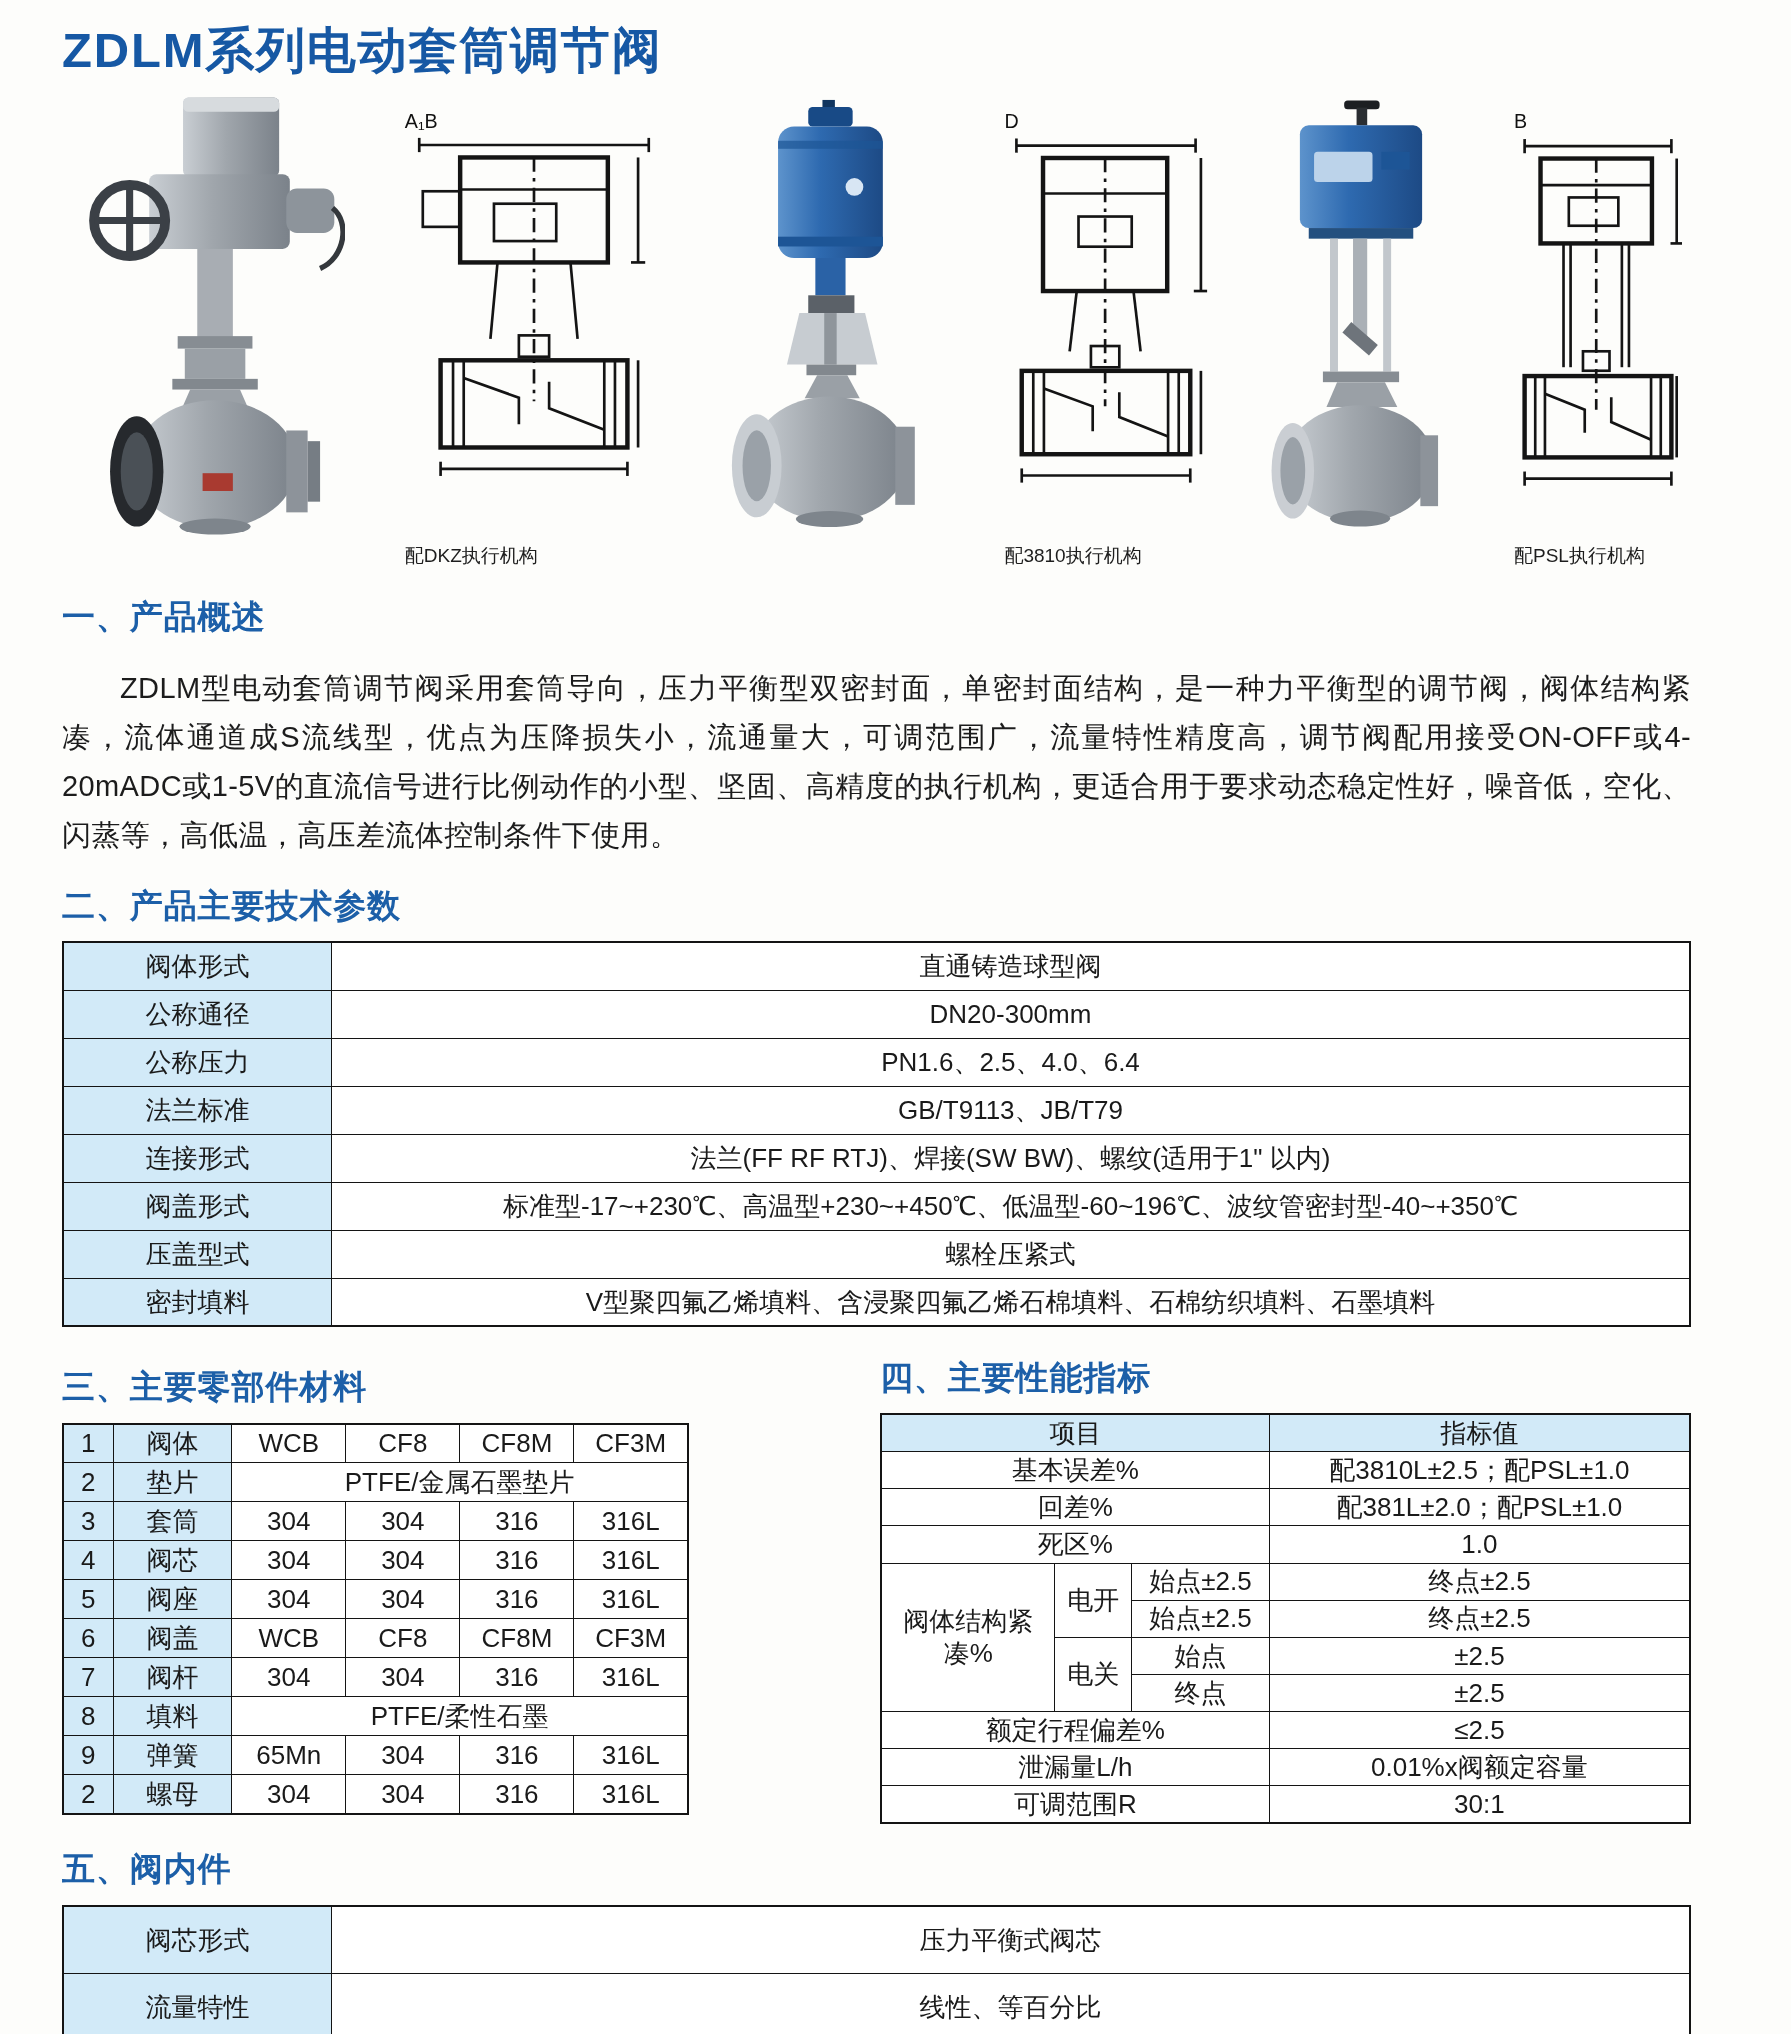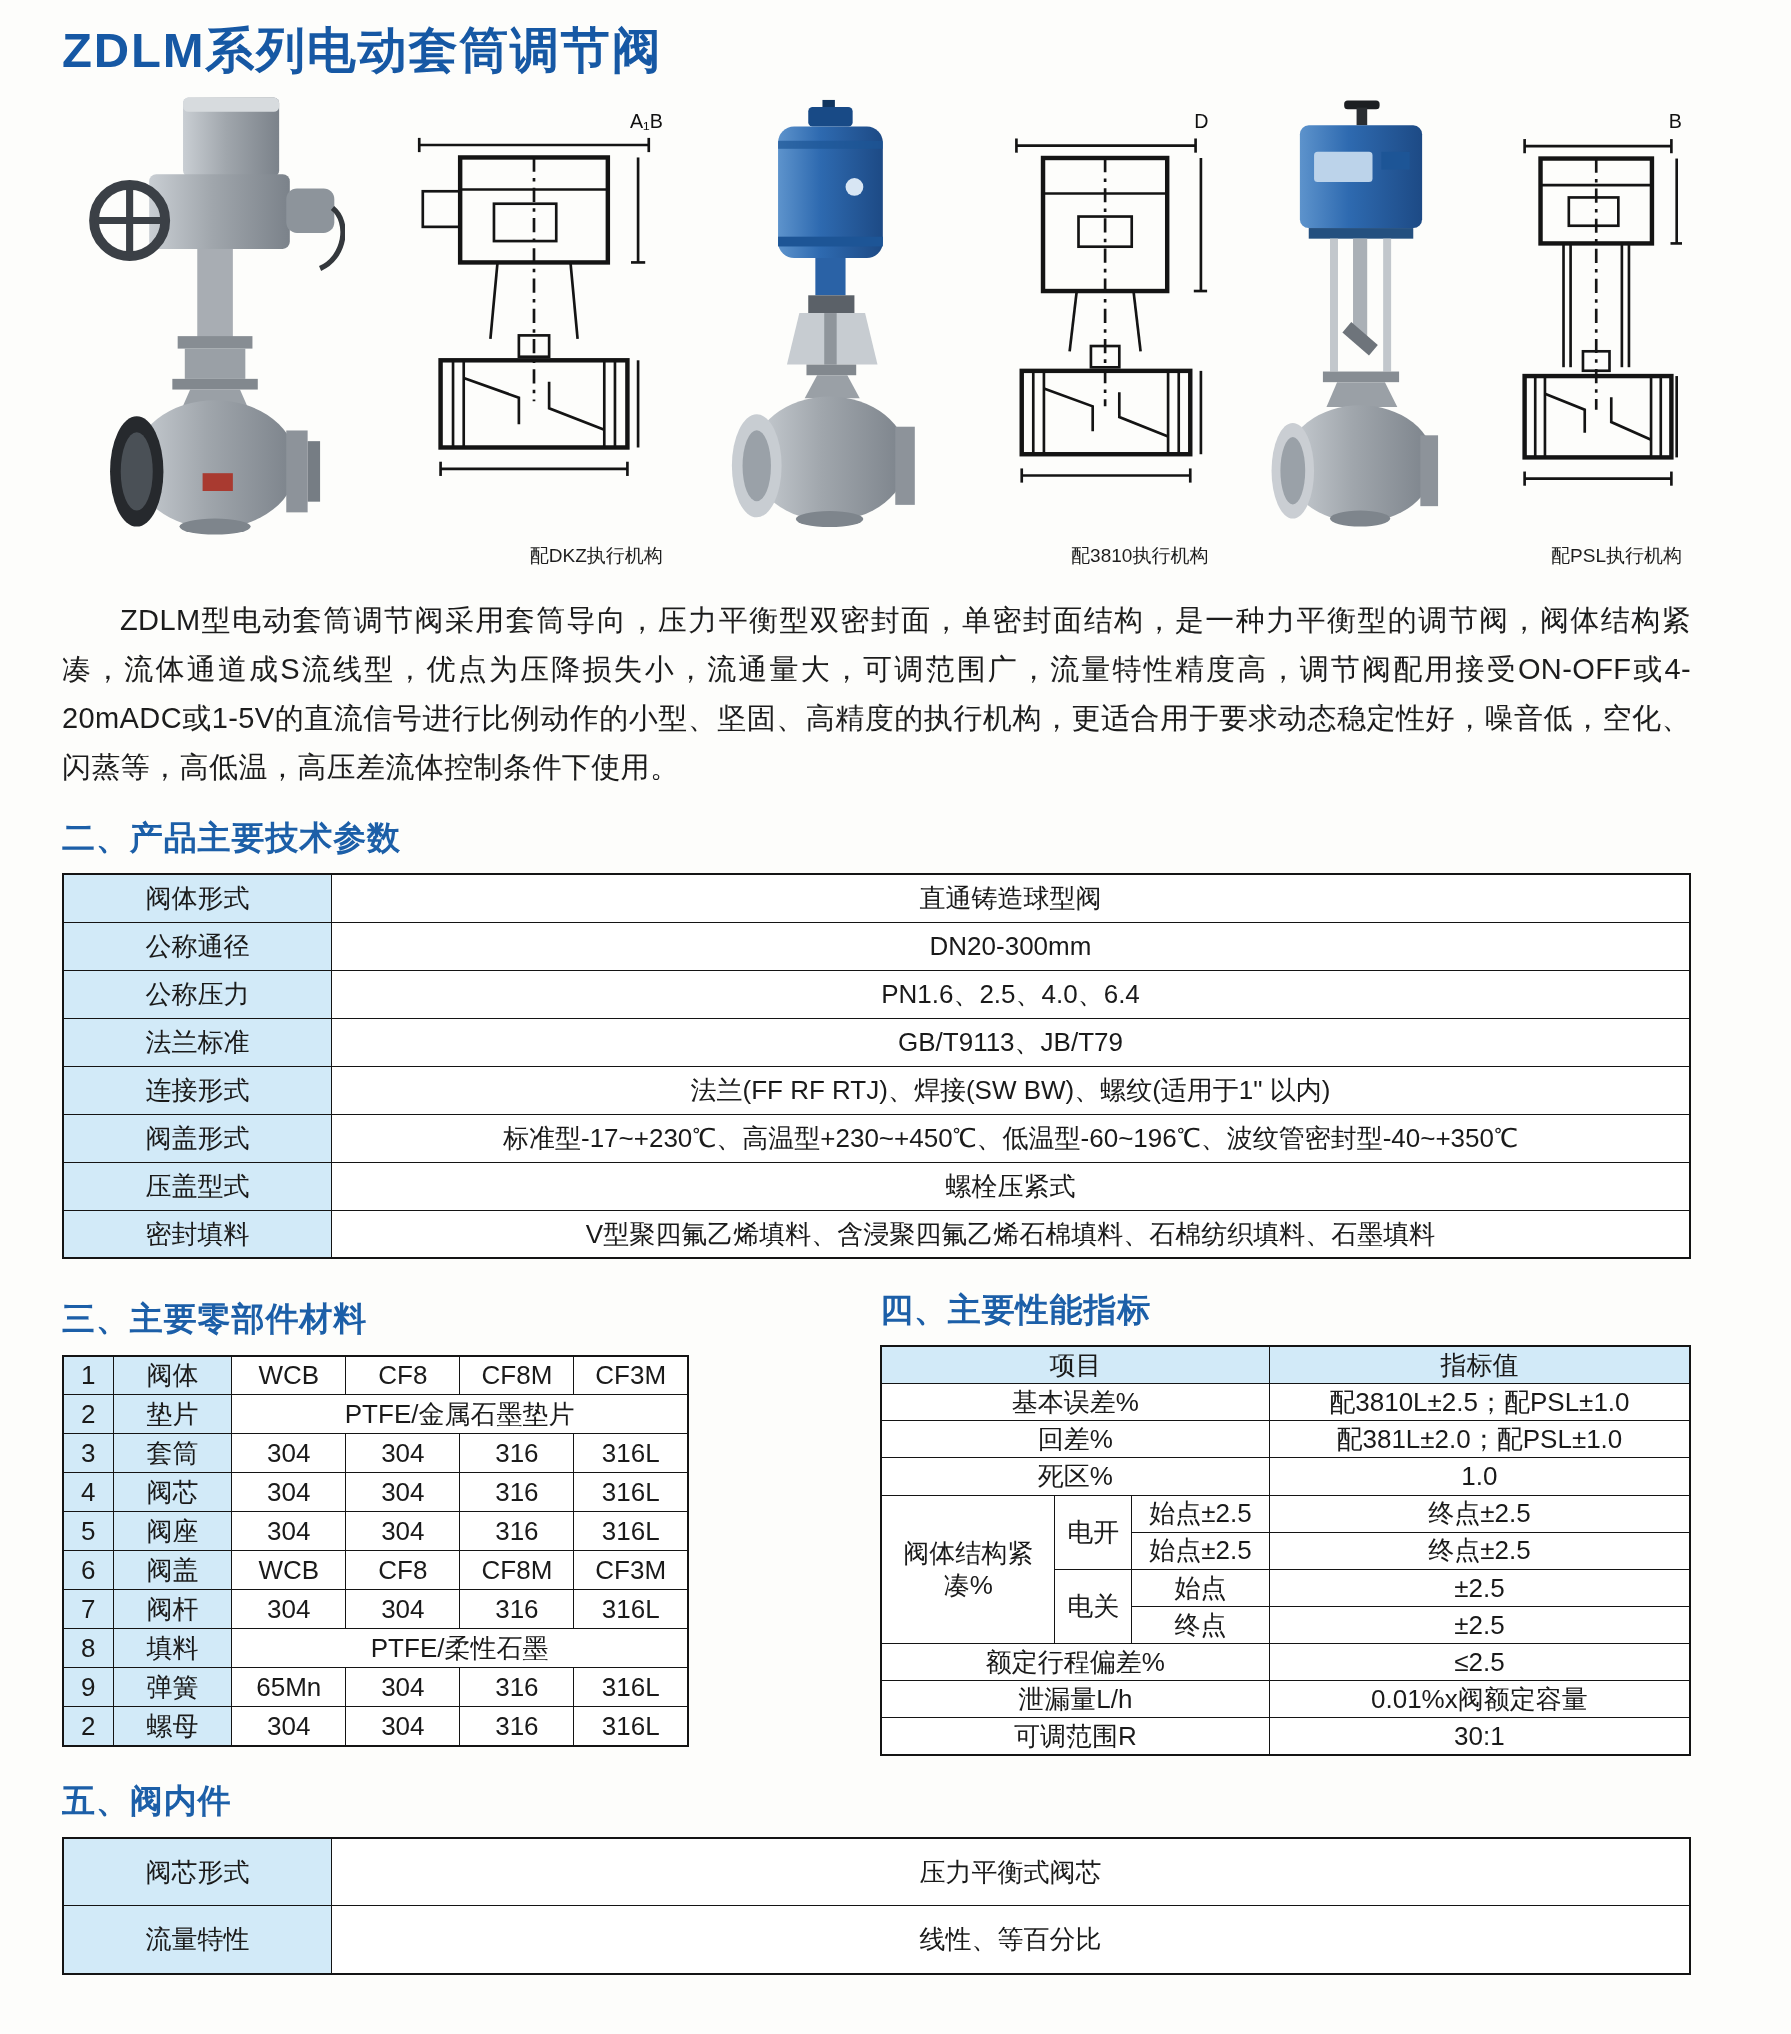--- a/index.html
+++ b/index.html
@@ -22,21 +22,21 @@
   }
 
   
   .figures {
     height: 484px;
     display: flex;
     align-items: flex-end;
     justify-content: space-between;
     padding: 0 9px 0 16px;
   }
-  .fig { display: flex; flex-direction: column; align-items: flex-end; }
+  .fig { display: flex; flex-direction: column; align-items: flex-start; }
   .fig .spacer { height: 36px; }
   .dim-label { font-size: 19.7px; color: #111; margin-bottom: 1.8px; font-family: "Liberation Sans", sans-serif; }
   .cap { font-size: 19px; color: #1d1d1d; margin-top: 7.2px; height: 29px; }
 
   
   h2.sec {
     font-size: 33px;
     font-weight: bold;
     color: #1c5fa8;
     margin: 23px 0 12.5px 0;
@@ -275,20 +275,21 @@
           <line x1="184" y1="272" x2="184" y2="364"></line>
           <line x1="12" y1="388" x2="178" y2="388"></line>
             <line x1="12" y1="380" x2="12" y2="396"></line>
             <line x1="178" y1="380" x2="178" y2="396"></line>
         </g>
       </svg>
       <div class="cap">配PSL执行机构</div>
     </div>
   </div>
 
+  <h2 class="sec">一、产品概述</h2>
   <p class="overview">ZDLM型电动套筒调节阀采用套筒导向，压力平衡型双密封面，单密封面结构，是一种力平衡型的调节阀，阀体结构紧凑，流体通道成S流线型，优点为压降损失小，流通量大，可调范围广，流量特性精度高，调节阀配用接受ON-OFF或4-20mADC或1-5V的直流信号进行比例动作的小型、坚固、高精度的执行机构，更适合用于要求动态稳定性好，噪音低，空化、闪蒸等，高低温，高压差流体控制条件下使用。</p>
 
   <h2 class="sec">二、产品主要技术参数</h2>
   <table class="tbl t2">
     <colgroup>
         <col style="width:16.5%">
         <col>
       </colgroup>
     <tbody>
       <tr>

